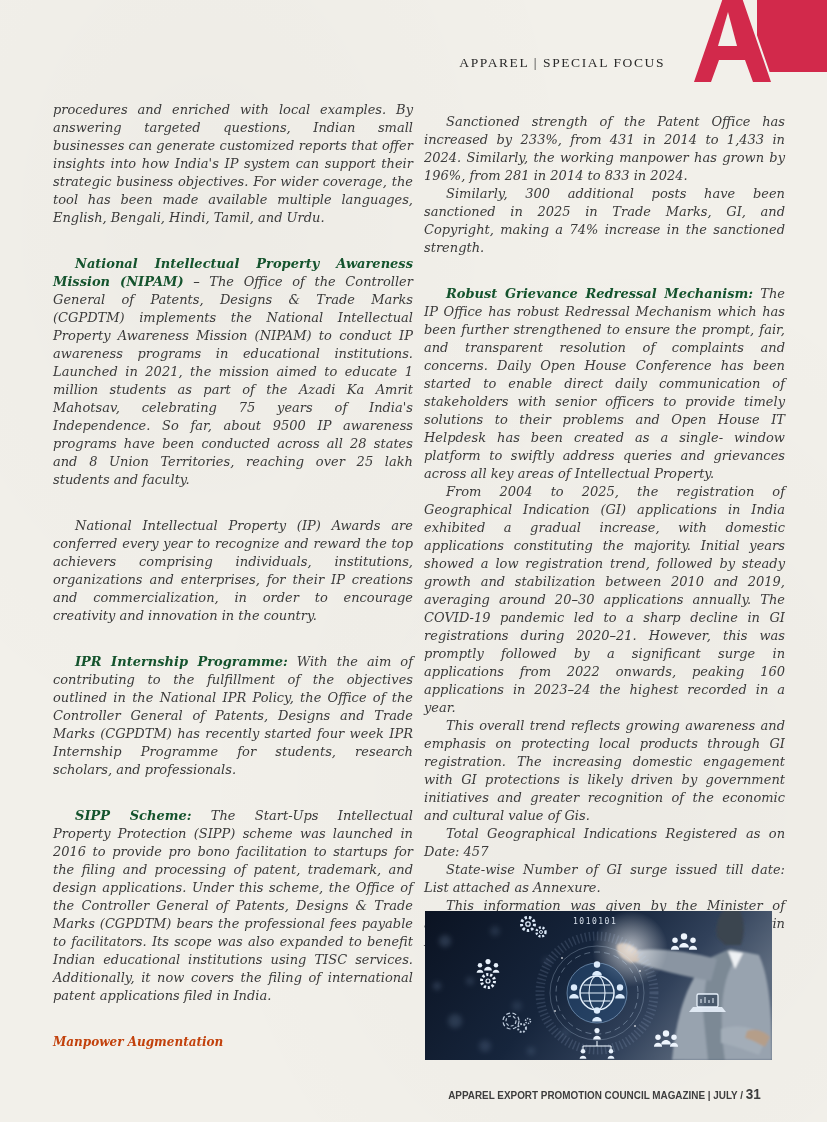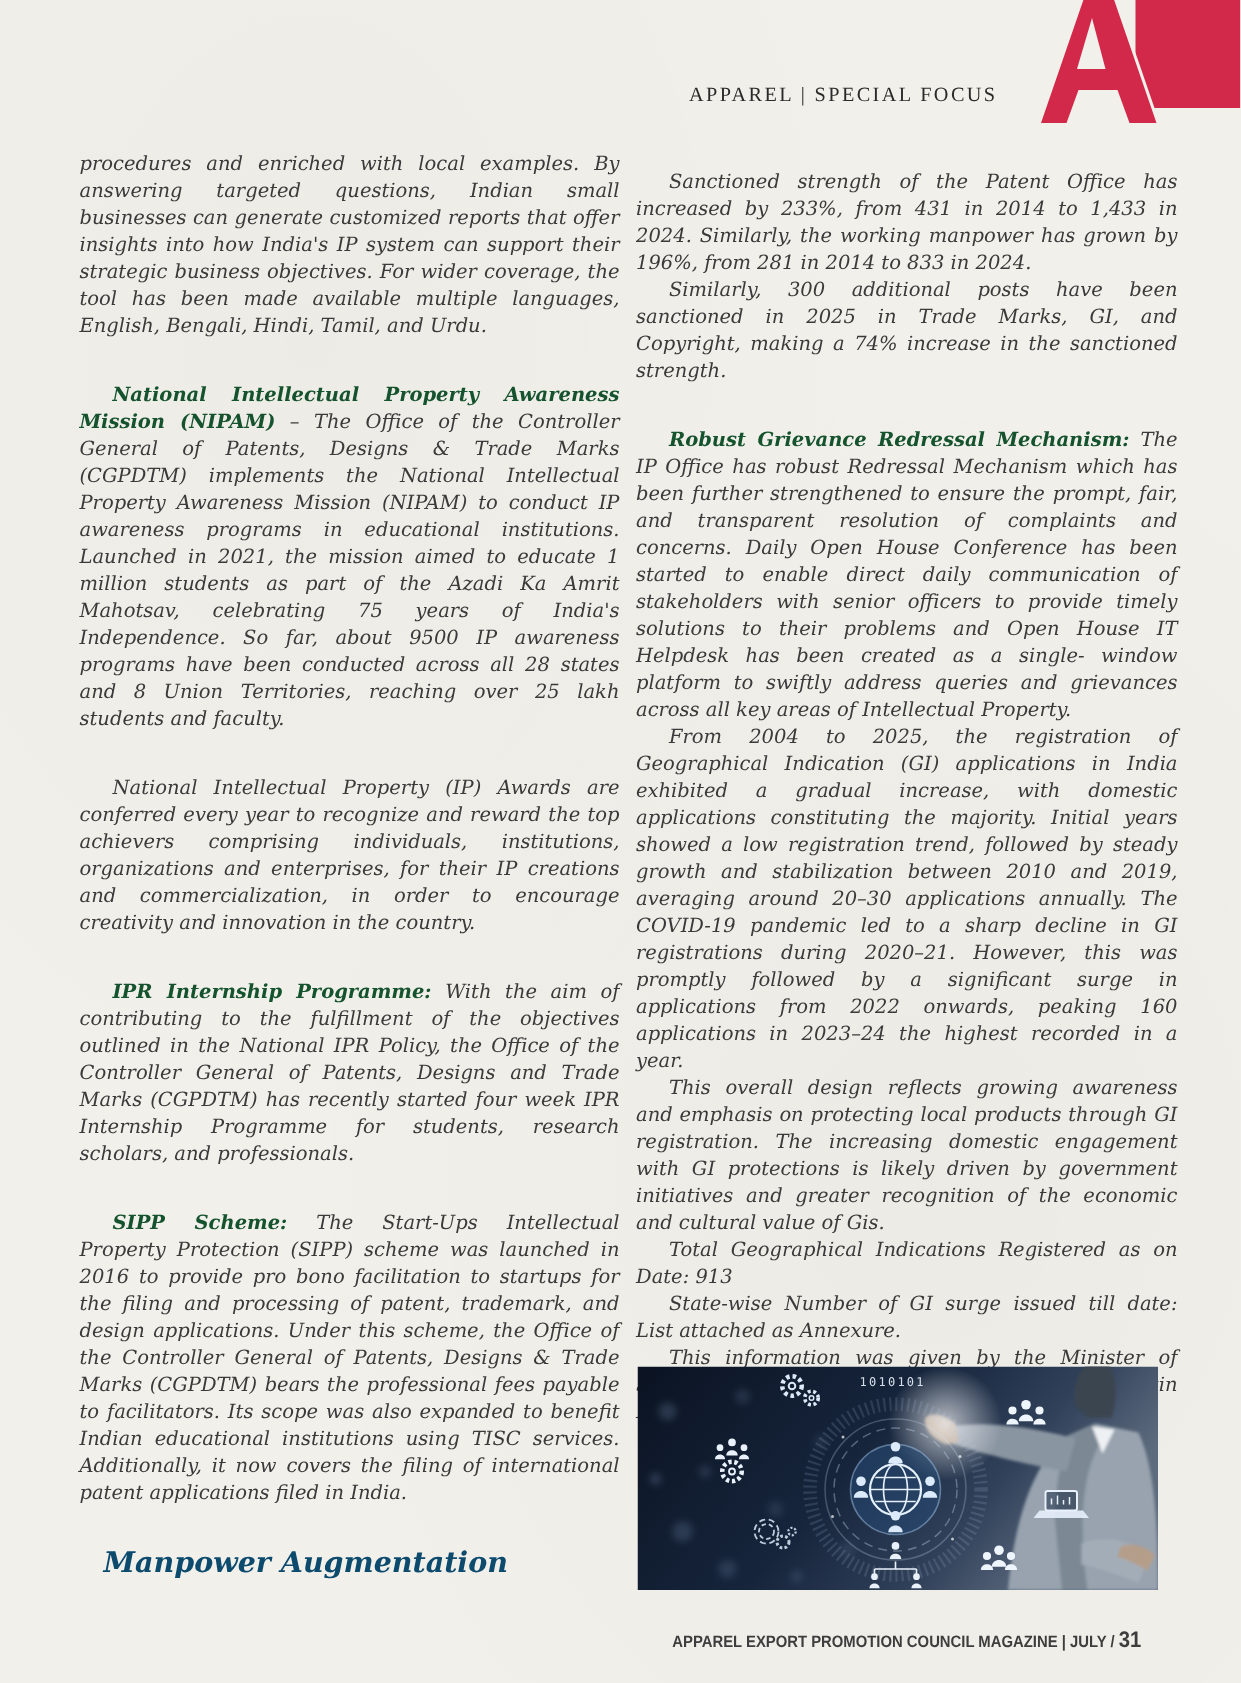--- a/index.html
+++ b/index.html
@@ -26,22 +26,22 @@
     font-style:italic; font-size:13px; line-height:18px;
     text-align:justify; color:#3a3a3a;
   }
   .col-left  { left:53px; }
   .col-right { left:424px; width:361px;margin-top:12px; }
   .para { margin:0; }
   .gap { margin-top:28px; }
   .indent { text-indent:22px; }
   .head { font-weight:bold; color:#14532d; }
   .subhead {
-    font-size:19px; font-weight:bold; font-style:italic;
-    color:#0c4a6e; text-align:left; margin:16px;
+    font-size:12px; font-weight:bold; font-style:italic;
+    color:#c2410c; text-align:left; margin:0;
   }
   .photo {
     position:absolute; left:425px; top:911px; width:347px; height:149px;
     display:block;
   }
   .footer-credit {
     position:absolute; left:424px; top:1085px; width:361px;
     text-align:center;
     font-family:"Liberation Sans", sans-serif;
     font-weight:bold; font-size:11px; color:#3d3d3d;
@@ -70,22 +70,22 @@
   <div class="gap">
     <h3 class="subhead">Manpower Augmentation</h3>
   </div>
 </div>
 
 <div class="col col-right">
   <p class="para indent">Sanctioned strength of the Patent Office has increased by 233%, from 431 in 2014 to 1,433 in 2024. Similarly, the working manpower has grown by 196%, from 281 in 2014 to 833 in 2024.</p>
   <p class="para indent">Similarly, 300 additional posts have been sanctioned in 2025 in Trade Marks, GI, and Copyright, making a 74% increase in the sanctioned strength.</p>
   <p class="para gap indent"><span class="head">Robust Grievance Redressal Mechanism:</span><span> The IP Office has robust Redressal Mechanism which has been further strengthened to ensure the prompt, fair, and transparent resolution of complaints and concerns. Daily Open House Conference has been started to enable direct daily communication of stakeholders with senior officers to provide timely solutions to their problems and Open House IT Helpdesk has been created as a single- window platform to swiftly address queries and grievances across all key areas of Intellectual Property.</span></p>
   <p class="para indent">From 2004 to 2025, the registration of Geographical Indication (GI) applications in India exhibited a gradual increase, with domestic applications constituting the majority. Initial years showed a low registration trend, followed by steady growth and stabilization between 2010 and 2019, averaging around 20–30 applications annually. The COVID-19 pandemic led to a sharp decline in GI registrations during 2020–21. However, this was promptly followed by a significant surge in applications from 2022 onwards, peaking 160 applications in 2023–24 the highest recorded in a year.</p>
-  <p class="para indent">This overall design reflects growing awareness and emphasis on protecting local products through GI registration. The increasing domestic engagement with GI protections is likely driven by government initiatives and greater recognition of the economic and cultural value of Gis.</p>
-  <p class="para indent">Total Geographical Indications Registered as on Date: 913</p>
+  <p class="para indent">This overall trend reflects growing awareness and emphasis on protecting local products through GI registration. The increasing domestic engagement with GI protections is likely driven by government initiatives and greater recognition of the economic and cultural value of Gis.</p>
+  <p class="para indent">Total Geographical Indications Registered as on Date: 457</p>
   <p class="para indent">State-wise Number of GI surge issued till date: List attached as Annexure.</p>
   <p class="para indent">This information was given by the Minister of State for Ministry of Commerce &amp; Industry, Shri Jitin Prasada, in a written reply in the Lok Sabha.</p>
 </div>
 
 <svg class="photo" viewBox="0 0 347 149" aria-hidden="true">
   <defs>
     <linearGradient id="bgGrad" x1="0" y1="0" x2="1" y2="0.35">
       <stop offset="0" stop-color="#0b1322"></stop>
       <stop offset="0.5" stop-color="#16253c"></stop>
       <stop offset="0.78" stop-color="#31415a"></stop>

